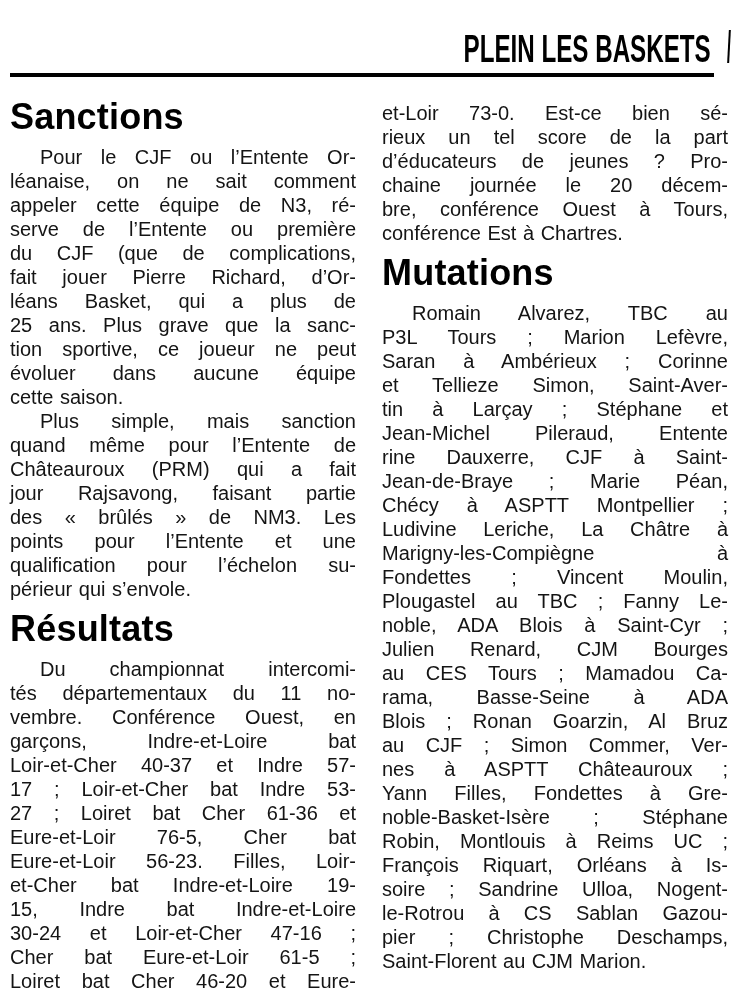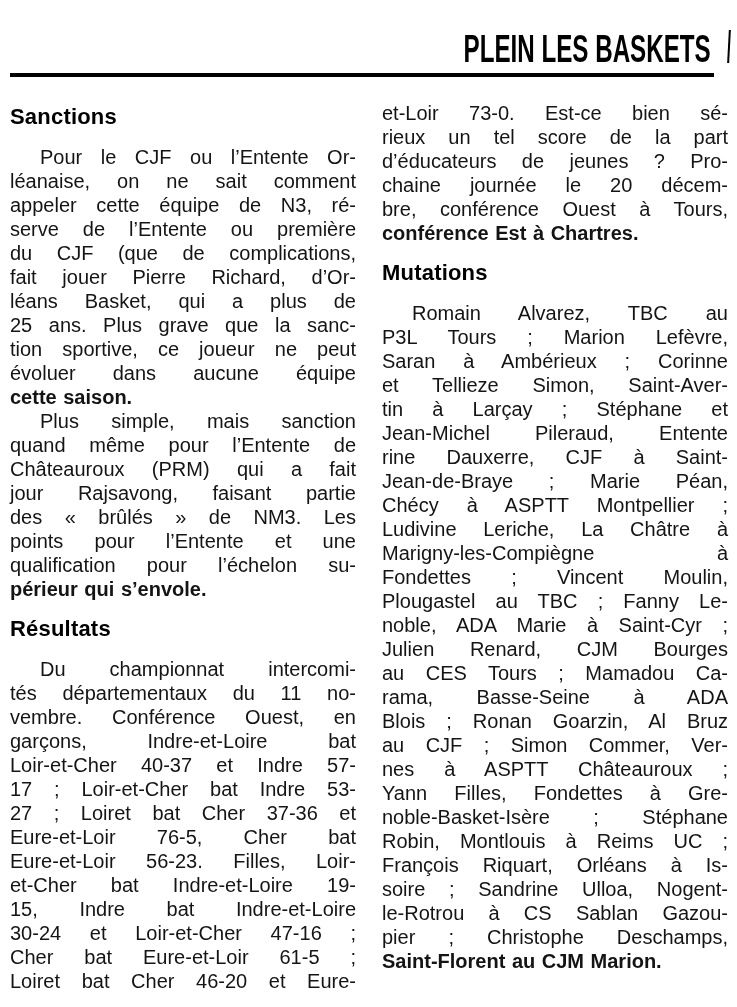--- a/index.html
+++ b/index.html
@@ -56,40 +56,39 @@
     bottom: 0;
     display: flex;
     gap: 26px;
   }
   .column {
     flex: 1 1 0;
     min-width: 0;
   }
   .heading {
     margin: 12px 0 12px 0;
-    font-size: 22px;
+    font-size: 36px;
     line-height: 32px;
     font-weight: bold;
     color: #000;
     letter-spacing: 0.2px;
   }
   .column > .heading:first-child { margin-top: 0; }
   .para { margin: 0; }
   .line {
     font-size: 20px;
     line-height: 24px;
     text-align: justify;
     text-align-last: justify;
     -moz-text-align-last: justify;
     white-space: normal;
     word-spacing: 1px;
   }
   .line.last {
     text-align-last: left;
-    font-weight: bold;
     -moz-text-align-last: left;
   }
   .line.indent { text-indent: 30px; }
 </style>
 </head>
 <body>
 
 <div class="page">
   <div class="masthead">PLEIN LES BASKETS</div>
   <div class="masthead-rule"></div>
@@ -122,21 +121,21 @@
           <div class="line last">périeur qui s’envole.</div>
         </div>
         <h2 class="heading">Résultats</h2>
         <div class="para">
           <div class="line indent">Du championnat intercomi-</div>
           <div class="line">tés départementaux du 11 no-</div>
           <div class="line">vembre. Conférence Ouest, en</div>
           <div class="line">garçons, Indre-et-Loire bat</div>
           <div class="line">Loir-et-Cher 40-37 et Indre 57-</div>
           <div class="line">17 ; Loir-et-Cher bat Indre 53-</div>
-          <div class="line">27 ; Loiret bat Cher 37-36 et</div>
+          <div class="line">27 ; Loiret bat Cher 61-36 et</div>
           <div class="line">Eure-et-Loir 76-5, Cher bat</div>
           <div class="line">Eure-et-Loir 56-23. Filles, Loir-</div>
           <div class="line">et-Cher bat Indre-et-Loire 19-</div>
           <div class="line">15, Indre bat Indre-et-Loire</div>
           <div class="line">30-24 et Loir-et-Cher 47-16 ;</div>
           <div class="line">Cher bat Eure-et-Loir 61-5 ;</div>
           <div class="line">Loiret bat Cher 46-20 et Eure-</div>
         </div>
       </div>
     <div class="column">
@@ -156,21 +155,21 @@
           <div class="line">et Tellieze Simon, Saint-Aver-</div>
           <div class="line">tin à Larçay ; Stéphane et</div>
           <div class="line">Jean-Michel Pileraud, Entente</div>
           <div class="line">rine Dauxerre, CJF à Saint-</div>
           <div class="line">Jean-de-Braye ; Marie Péan,</div>
           <div class="line">Chécy à ASPTT Montpellier ;</div>
           <div class="line">Ludivine Leriche, La Châtre à</div>
           <div class="line">Marigny-les-Compiègne à</div>
           <div class="line">Fondettes ; Vincent Moulin,</div>
           <div class="line">Plougastel au TBC ; Fanny Le-</div>
-          <div class="line">noble, ADA Marie à Saint-Cyr ;</div>
+          <div class="line">noble, ADA Blois à Saint-Cyr ;</div>
           <div class="line">Julien Renard, CJM Bourges</div>
           <div class="line">au CES Tours ; Mamadou Ca-</div>
           <div class="line">rama, Basse-Seine à ADA</div>
           <div class="line">Blois ; Ronan Goarzin, Al Bruz</div>
           <div class="line">au CJF ; Simon Commer, Ver-</div>
           <div class="line">nes à ASPTT Châteauroux ;</div>
           <div class="line">Yann Filles, Fondettes à Gre-</div>
           <div class="line">noble-Basket-Isère ; Stéphane</div>
           <div class="line">Robin, Montlouis à Reims UC ;</div>
           <div class="line">François Riquart, Orléans à Is-</div>

